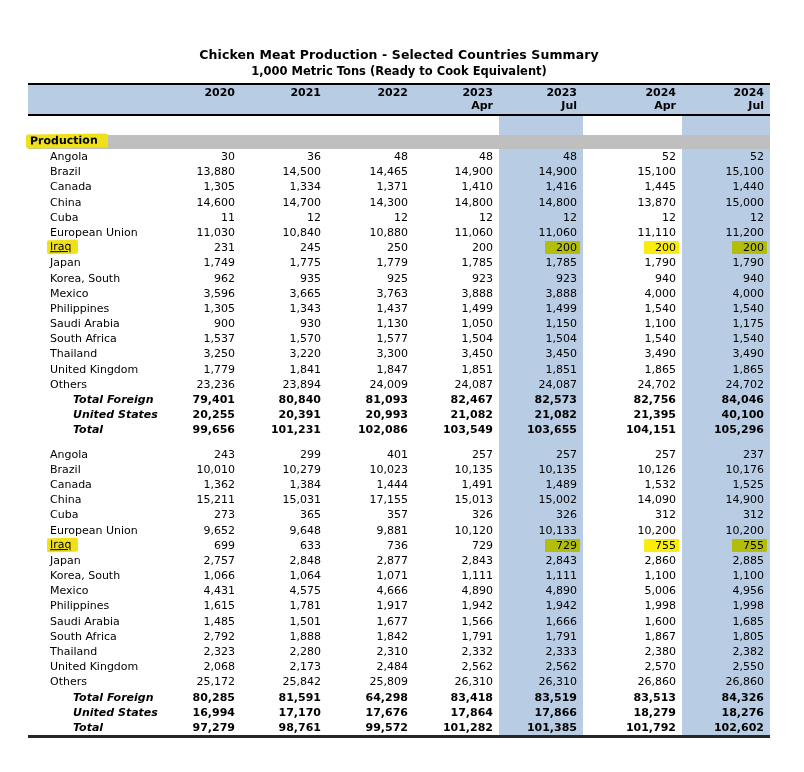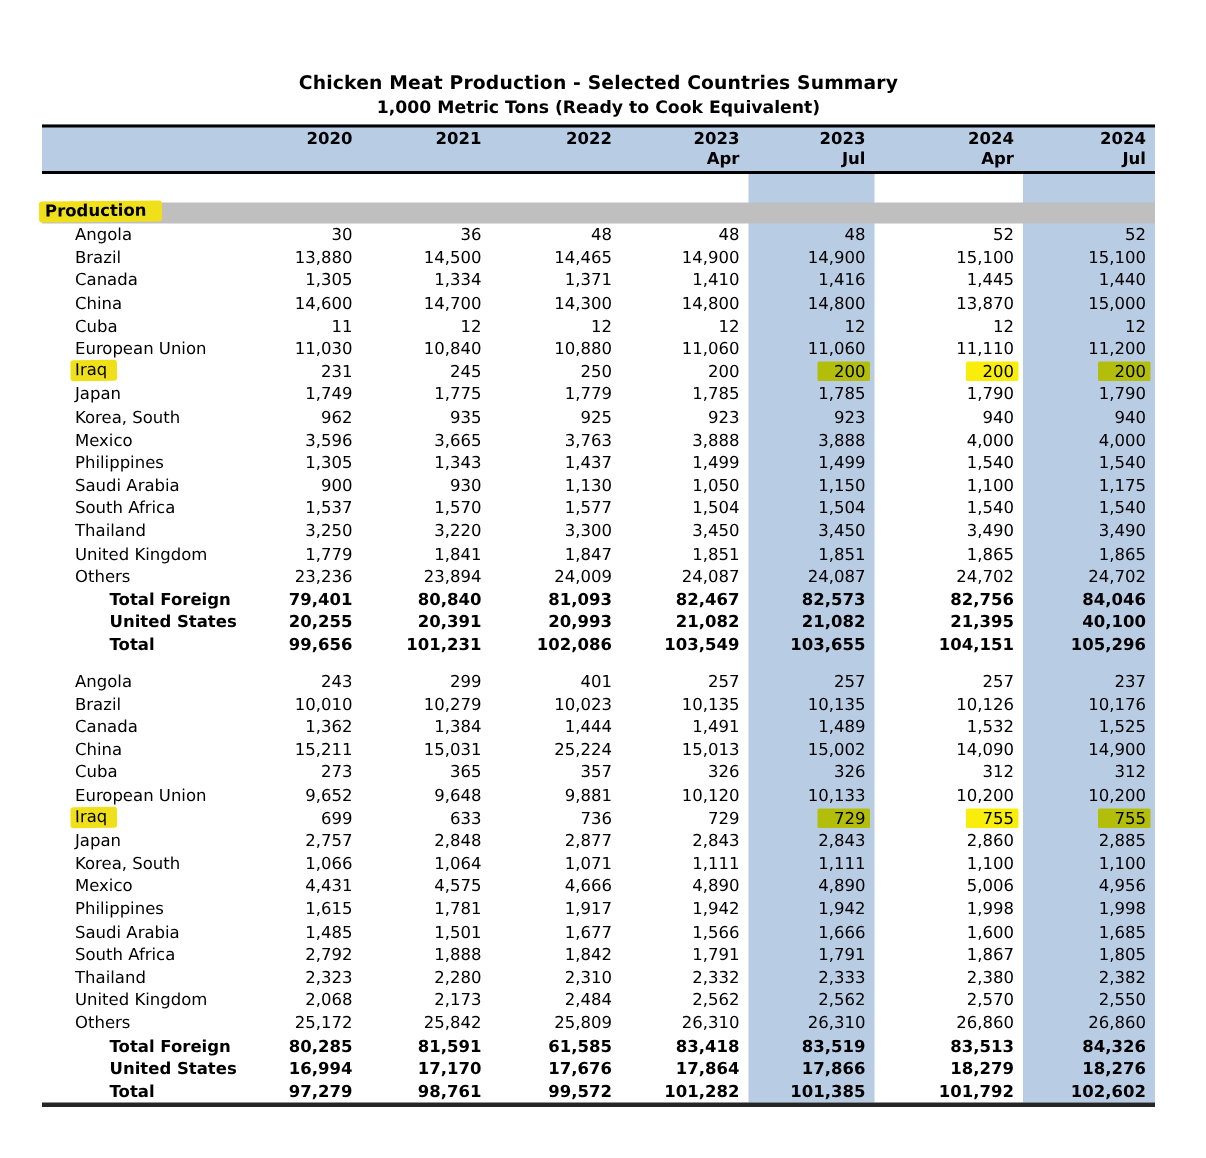--- a/index.html
+++ b/index.html
@@ -35,22 +35,22 @@
   }
   .seclabel{font-weight:bold;padding:0 10px 1px 4px;margin-left:-2px;}
   .marker.big::before{
     content:"";position:absolute;left:6px;right:28%;top:-6px;height:7px;
     background:var(--yellow);border-radius:4px;transform:rotate(-1.2deg);
   }
   .row{height:15.2px;line-height:15.2px;}
   .cell{text-align:right;padding-right:6px;white-space:nowrap;}
   .lab{text-align:left;padding-left:22px;white-space:nowrap;}
   .row.tot{font-weight:bold;}
-  .row.tot .lab{padding-left:45px;}
-  .lab .marker{padding:0 6px 1px 3px;margin-left:-3px;}
+  .row.tot .lab{padding-left:45px;font-style:italic;}
+  .lab .marker{padding:0 6px 1px 3px;margin-left:-3px;text-decoration:underline;}
   .vhl{
     background:var(--vyellow);mix-blend-mode:multiply;
     padding:0 3px 0 11px;margin-right:-3px;border-radius:1px;
   }
 </style>
 </head>
 <body>
 
 <div class="page" id="page" style="--blue: #b8cce4; --gray: #bfbfbf; --yellow: #efe01a; --vyellow: #f9ee0b;">
   <div class="report">
@@ -310,21 +310,21 @@
           <div class="cell">1,444</div>
           <div class="cell">1,491</div>
           <div class="cell">1,489</div>
           <div class="cell">1,532</div>
           <div class="cell">1,525</div>
         </div>
         <div class="row grid">
           <div class="lab">China</div>
           <div class="cell">15,211</div>
           <div class="cell">15,031</div>
-          <div class="cell">25,224</div>
+          <div class="cell">17,155</div>
           <div class="cell">15,013</div>
           <div class="cell">15,002</div>
           <div class="cell">14,090</div>
           <div class="cell">14,900</div>
         </div>
         <div class="row grid">
           <div class="lab">Cuba</div>
           <div class="cell">273</div>
           <div class="cell">365</div>
           <div class="cell">357</div>
@@ -440,21 +440,21 @@
           <div class="cell">25,809</div>
           <div class="cell">26,310</div>
           <div class="cell">26,310</div>
           <div class="cell">26,860</div>
           <div class="cell">26,860</div>
         </div>
         <div class="row grid tot">
           <div class="lab">Total Foreign</div>
           <div class="cell">80,285</div>
           <div class="cell">81,591</div>
-          <div class="cell">61,585</div>
+          <div class="cell">64,298</div>
           <div class="cell">83,418</div>
           <div class="cell">83,519</div>
           <div class="cell">83,513</div>
           <div class="cell">84,326</div>
         </div>
         <div class="row grid tot">
           <div class="lab">United States</div>
           <div class="cell">16,994</div>
           <div class="cell">17,170</div>
           <div class="cell">17,676</div>

